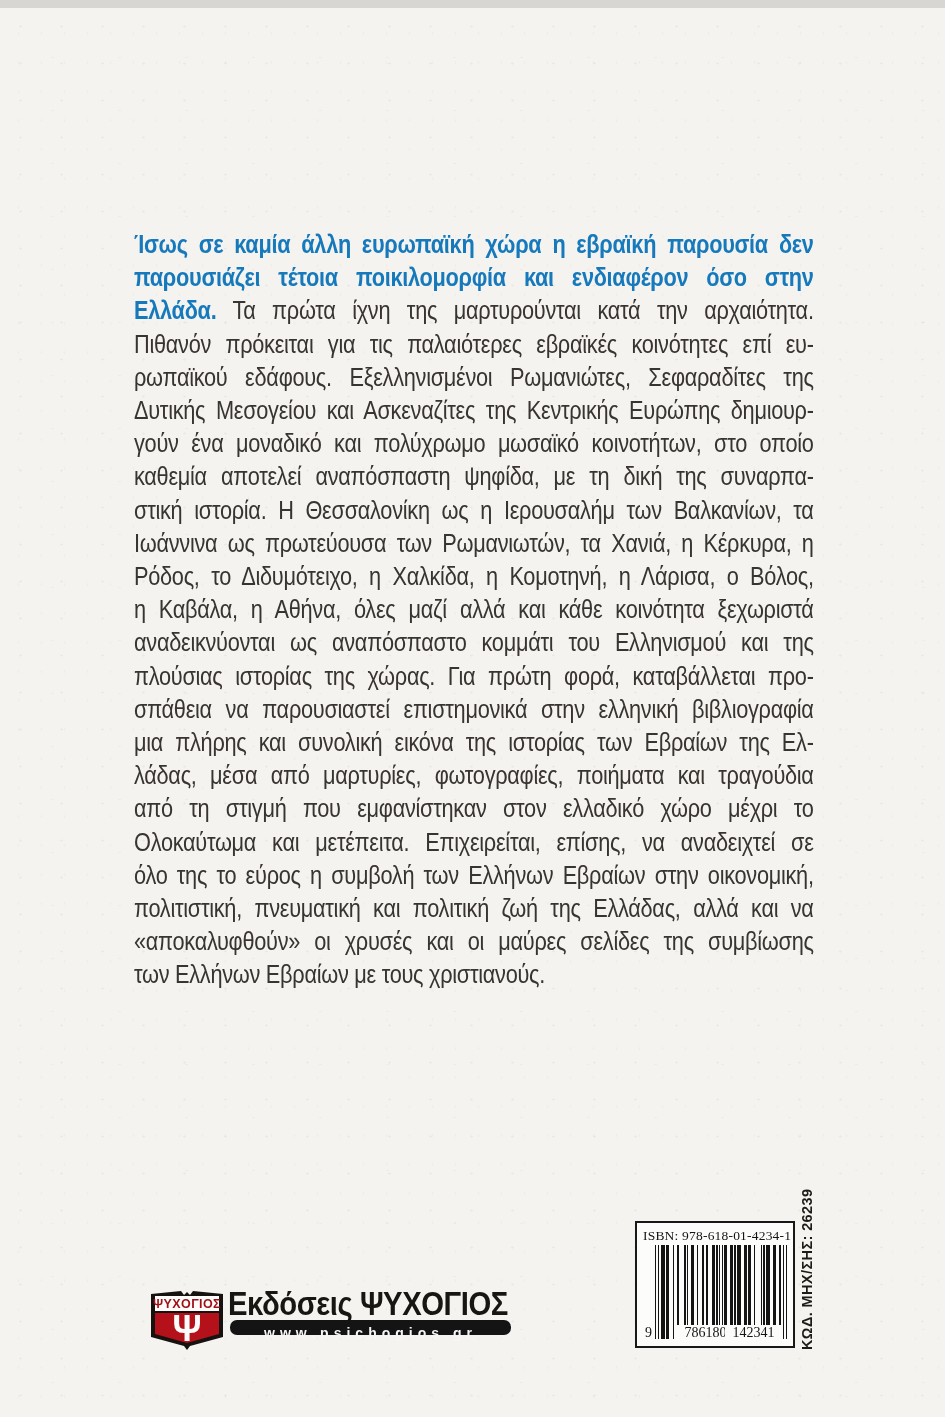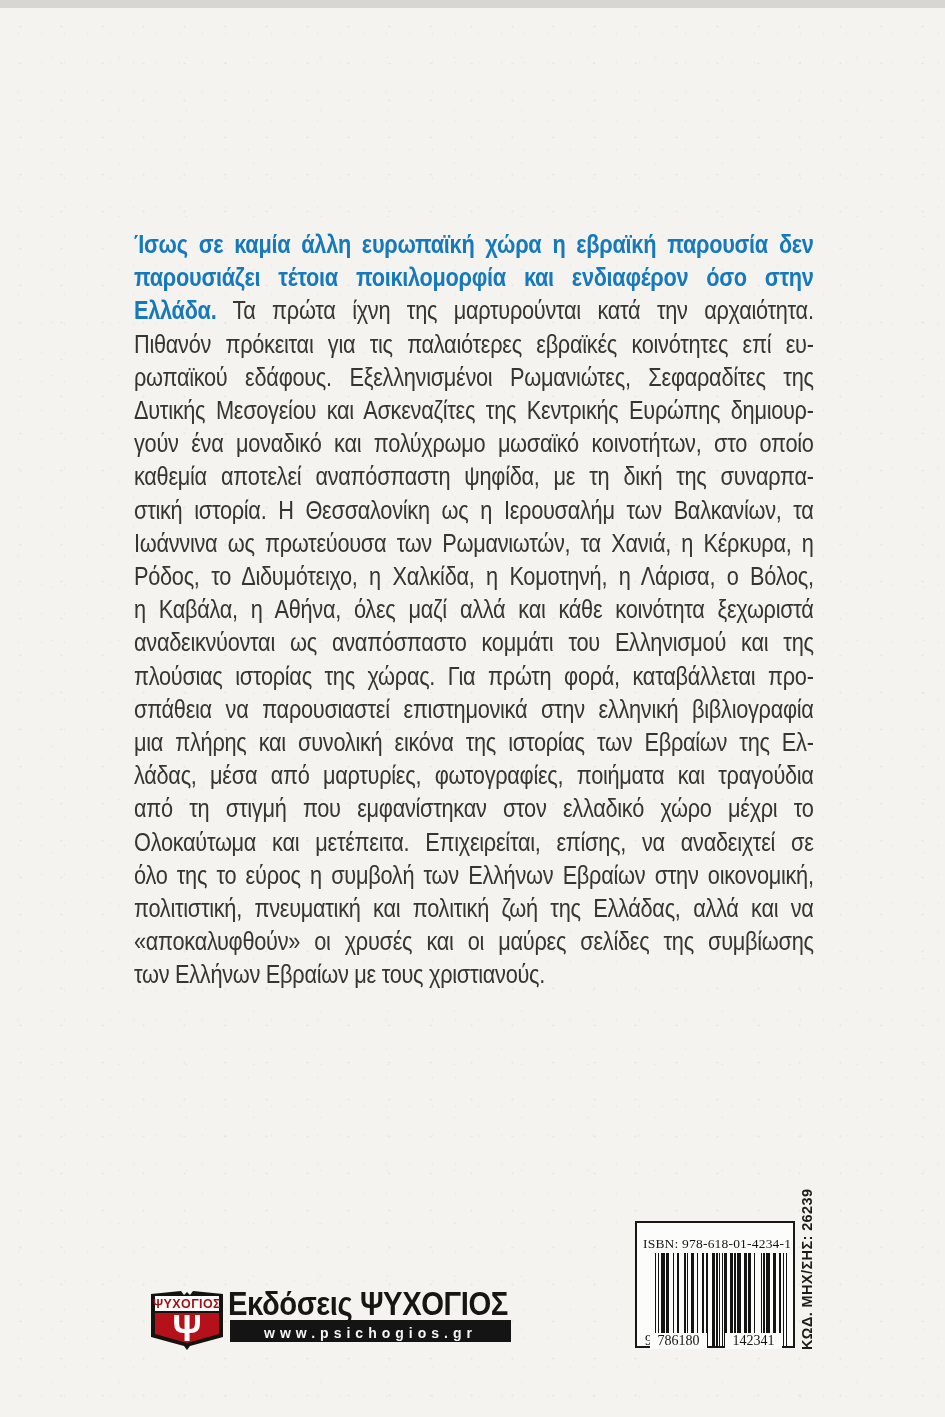--- a/index.html
+++ b/index.html
@@ -57,39 +57,40 @@
     font-weight:bold;
     color:#181613;
     letter-spacing:-0.5px;
     white-space:nowrap;
     transform:scaleX(0.86);
     transform-origin:0 0;
   }
   .pub-url{
     position:absolute;
     left:230px;top:1312px;
-    width:281px;height:22px;
+    width:281px;height:15px;
     background:#141414;
     color:#f6f6f6;
     font-size:14px;
     font-weight:bold;
     letter-spacing:5px;
     line-height:27px;
     text-align:center;
     white-space:nowrap;
+    border-radius:7px;
   }
   
   .barcode-box{
     position:absolute;
     left:635px;top:1213px;
     width:160px;height:127px;
     box-sizing:border-box;
     background:#fcfcfb;
     border:2px solid #181818;
-    padding:12px 6px 5px 6px;
+    padding:4px 6px 5px 6px;
   }
   .isbn{
     font-family:"Liberation Serif","DejaVu Serif",serif;
     font-size:13.5px;
     color:#141414;
     text-align:center;
     white-space:nowrap;
     letter-spacing:0.2px;
     line-height:17px;
   }
@@ -109,21 +110,21 @@
     bottom:-2px;
     height:16px;
     background:#fcfcfb;
     font-family:"Liberation Serif","DejaVu Serif",serif;
     font-size:14px;
     color:#141414;
     text-align:center;
     line-height:16px;
   }
   .bc-9{left:0;width:11px;background:transparent;}
-  .bc-left{left:7px;width:57px;}
+  .bc-left{left:34px;width:57px;}
   .bc-right{left:82px;width:57px;}
   
   .machine-code{
     position:absolute;
     left:797px;top:1211px;
     height:131px;width:20px;
     writing-mode:vertical-rl;
     transform:rotate(180deg);
     font-size:14.5px;
     font-weight:bold;

